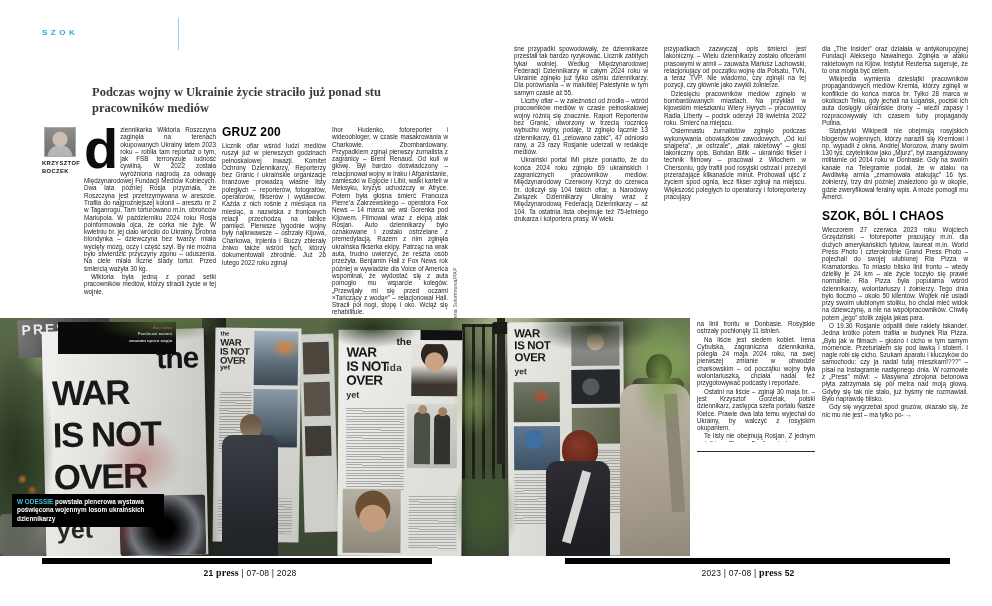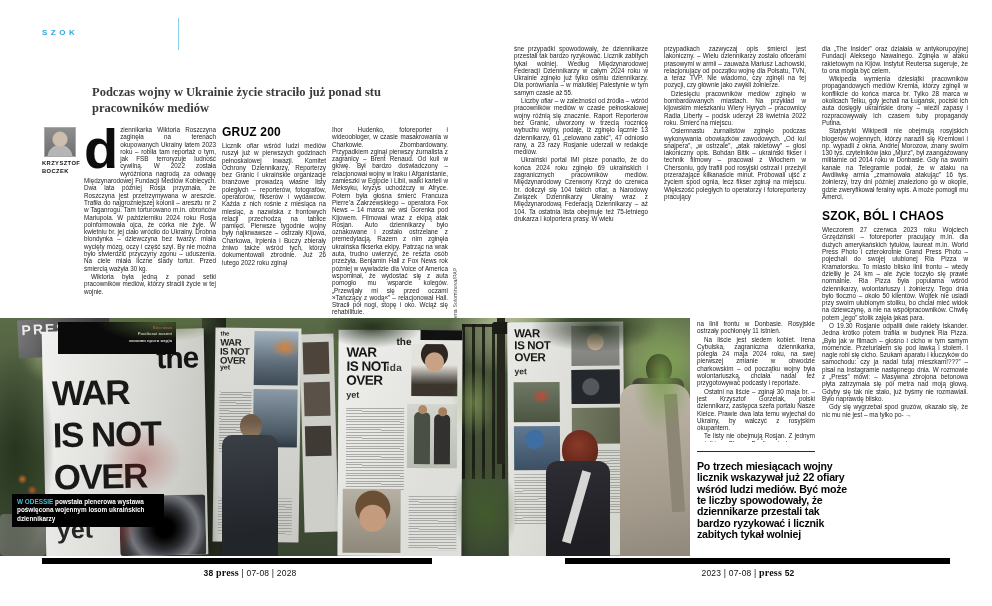--- a/index.html
+++ b/index.html
@@ -234,21 +234,20 @@
   </div>
   <div class="abs bodycol" style="left:697px;top:320px;width:118px;height:122px;">
     <div>
         <p>na linii frontu w Donbasie. Rosyjskie ostrzały pochłonęły 11 istnień.</p>
         <p class="ind">Na liście jest siedem kobiet. Irena Cybulska, zagraniczna dziennikarka, poległa 24 maja 2024 roku, na swej pierwszej zmianie w obwodzie charkowskim – od początku wojny była wolontariuszką, chciała nadal też przygotowywać podcasty i reportaże.</p>
         <p class="ind">Ostatni na liście – zginął 30 maja br. – jest Krzysztof Gorzelak, polski dziennikarz, zastępca szefa portalu Nasze Kielce. Prawie dwa lata temu wyjechał do Ukrainy, by walczyć z rosyjskim okupantem.</p>
         <p class="ind">Te listy nie obejmują Rosjan. Z jednym wyjątkiem: Oksana Baulina pisała</p>
       </div>
   </div>
   <div class="abs midrule"></div>
-  <div class="abs pullquote">Po trzech miesiącach wojny licznik wskazywał już 22 ofiary wśród ludzi mediów. Być może te liczby spowodowały, że dziennikarze przestali tak bardzo ryzykować i licznik zabitych tykał wolniej</div>
   <div class="abs bodycol" style="left:822px;top:45px;width:146px;height:508px;">
     <div>
         <p>dla „The Insider” oraz działała w antykorupcyjnej Fundacji Aleksego Nawalnego. Zginęła w ataku rakietowym na Kijów. Instytut Reutersa sugeruje, że to ona mogła być celem.</p>
         <p class="ind">Wikipedia wymienia dziesiątki pracowników propagandowych mediów Kremla, którzy zginęli w konflikcie do końca marca br. Tylko 28 marca w okolicach Telku, gdy jechali na Ługańsk, pociski ich auta dosięgły ukraińskie drony – wieźli zapasy i rozpracowywały ich czasem tuby propagandy Putina.</p>
         <p class="ind">Statystyki Wikipedii nie obejmują rosyjskich blogerów wojennych, którzy narazili się Kremlowi i np. wypadli z okna. Andriej Morozow, znany swoim 130 tys. czytelników jako „Mjurz”, był zaangażowany militarnie od 2014 roku w Donbasie. Gdy na swoim kanale na Telegramie podał, że w ataku na Awdiiwkę armia „zmarnowała atakując” 16 tys. żołnierzy, trzy dni później znaleziono go w okopie, gdzie zweryfikował feralny wpis. A może pomogli mu Amerci.</p>
       </div>
     <h4 class="colhead" style="margin:10px 0 2px 0;">SZOK, BÓL I CHAOS</h4>
     <div>
         <p>Wieczorem 27 czerwca 2023 roku Wojciech Grzędziński – fotoreporter pracujący m.in. dla dużych amerykańskich tytułów, laureat m.in. World Press Photo i czterokrotnie Grand Press Photo – pojechali do swojej ulubionej Ria Pizza w Kramatorsku. To miasto blisko linii frontu – wtedy dzieliły je 24 km – ale życie toczyło się prawie normalnie. Ria Pizza była popularna wśród dziennikarzy, wolontariuszy i żołnierzy. Tego dnia było tłoczno – około 50 klientów. Wojtek nie usiadł przy swoim ulubionym stoliku, bo chciał mieć widok na dziewczynę, a nie na współpracowników. Chwilę potem „jego” stolik zajęła jakaś para.</p>
         <p class="ind">O 19.30 Rosjanie odpalili dwie rakiety Iskander. Jedna krótko potem trafiła w budynek Ria Pizza. „Było jak w filmach – głośno i cicho w tym samym momencie. Przeturlałem się pod ławką i stołem. I nagle robi się cicho. Szukam aparatu i kluczyków do samochodu: czy ja nadal tutaj mieszkam!???” – pisał na Instagramie następnego dnia. W rozmowie z „Press” mówi: – Masywna zbrojona betonowa płyta zatrzymała się pół metra nad moją głową. Gdyby się tak nie stało, już byśmy nie rozmawiali. Było naprawdę blisko.</p>
@@ -362,21 +361,21 @@
     <div class="bench"></div>
 
     <div class="photo-caption">
       <span class="hl">W ODESSIE</span><span class="rest"> powstała plenerowa wystawa poświęcona wojennym losom ukraińskich dziennikarzy</span>
     </div>
   </div>
 
   <div class="abs bar-left"></div>
   <div class="abs bar-right"></div>
   <div class="abs folio folio-left">
-    <span class="pg">38</span>
+    <span class="pg">21</span>
     <span class="brand">press</span>
     <span>| 07-08 | 2028</span>
   </div>
   <div class="abs folio folio-right">
     <span>2023 | 07-08 |</span>
     <span class="brand">press</span>
     <span class="pg">52</span>
   </div>
 
 </div>

